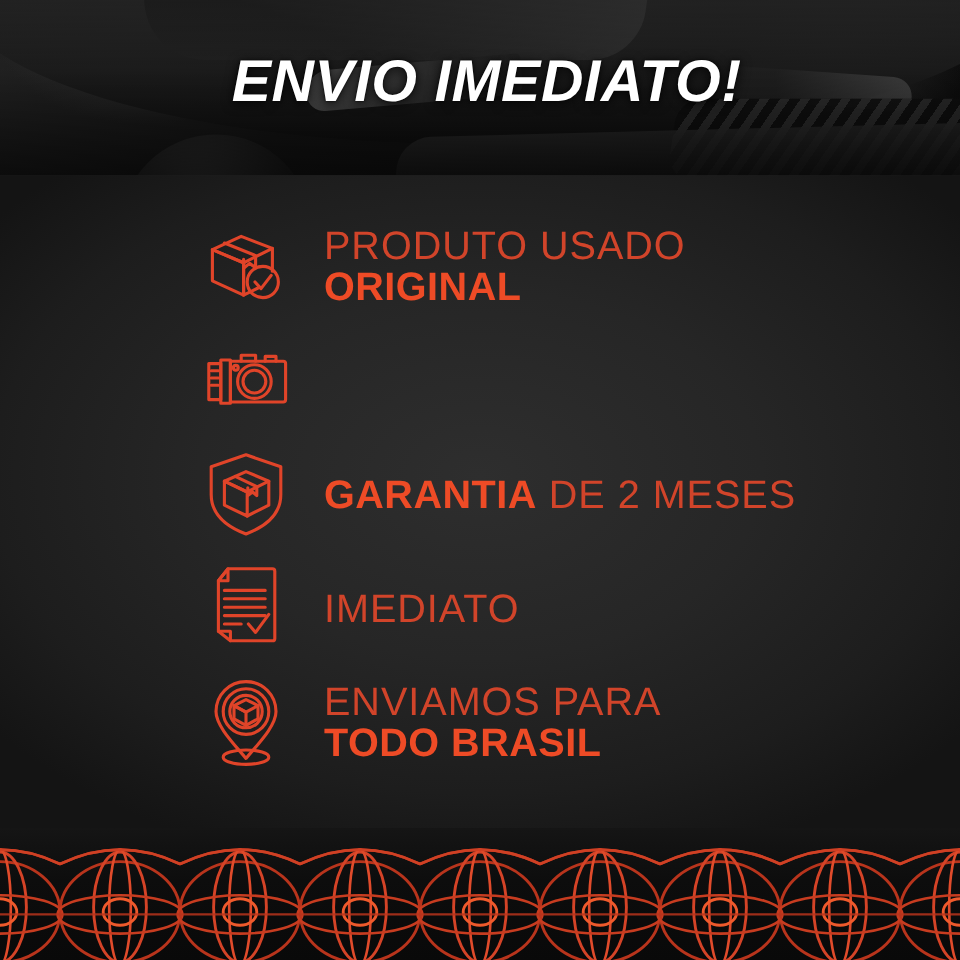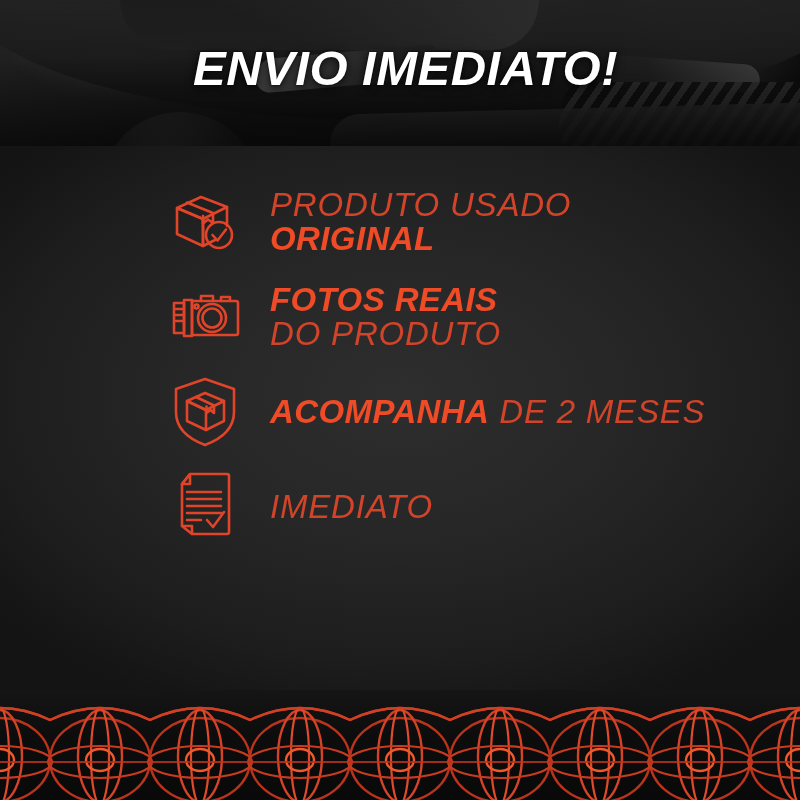--- a/index.html
+++ b/index.html
@@ -147,21 +147,20 @@
     align-items: center;
     justify-content: center;
   }
   .feature-icon svg {
     display: block;
   }
   .feature-text {
     margin-left: 22px;
     line-height: 1.02;
     white-space: nowrap;
-    font-style: italic;
   }
   .line {
     display: block;
     font-size: 33px;
     letter-spacing: 0.8px;
   }
   .reg {
     color: #d1442a;
     font-weight: normal;
   }
@@ -231,56 +230,69 @@
             <path d="M15 13 h8 v36 h-8 z"></path>
             <path d="M23 14 h44 a2 2 0 0 1 2 2 v30 a2 2 0 0 1 -2 2 H23 z"></path>
             <path d="M32 14 v-5 h12 v5"></path>
             <path d="M52 14 v-4 h9 v4"></path>
             <circle cx="43" cy="31" r="14"></circle>
             <circle cx="43" cy="31" r="9.5"></circle>
             <circle cx="27.5" cy="19.5" r="2"></circle>
             <path d="M7 22 h6 M7 28 h6 M7 34 h6"></path>
           </svg>
         </div>
-        <div class="feature-text">
-          <span class="line bold">FOTOS REAIS</span>
-          <span class="line reg">DO PRODUTO</span>
-        </div>
       </div>
 
       <div class="feature-row">
         <div class="feature-icon">
           <svg width="68" height="72" viewBox="0 0 68 72" fill="none" stroke="#e04429" stroke-width="2.6" stroke-linejoin="round" stroke-linecap="round">
             <path d="M34 3 L63 13 V36 C63 53 50 63 34 69 C18 63 5 53 5 36 V13 Z"></path>
             <path d="M16 25 L34 17 L53 25 L35 34 Z"></path>
             <path d="M16 25 V45 L35 54 V34 Z"></path>
             <path d="M53 25 V45 L35 54"></path>
             <path d="M25 21 L43 29.5 L43 37 L39.5 34 L35.5 37 L35.5 30.5"></path>
           </svg>
         </div>
         <div class="feature-text">
-          <span class="line"><span class="bold">ACOMPANHA</span><span class="reg"> DE 2 MESES</span></span>
+          <span class="line"><span class="bold">GARANTIA</span><span class="reg"> DE 2 MESES</span></span>
         </div>
       </div>
 
       <div class="feature-row">
         <div class="feature-icon">
           <svg width="62" height="72" viewBox="0 0 62 72" fill="none" stroke="#e04429" stroke-width="2.6" stroke-linejoin="round" stroke-linecap="round">
             <path d="M16 3 H53 a2 2 0 0 1 2 2 V61 a2 2 0 0 1 -2 2 H18 l-10 -8 V13 Z"></path>
             <path d="M16 3 L8 13 H16 Z"></path>
             <path d="M8 55 H18 V63"></path>
             <path d="M13 21 h34 M13 28 h34 M13 35 h34 M13 42 h34 M13 49 h14"></path>
             <path d="M33 49 L39 56 L50 41"></path>
           </svg>
         </div>
         <div class="feature-text">
           <span class="line reg">IMEDIATO</span>
         </div>
       </div>
 
+      <div class="feature-row">
+        <div class="feature-icon">
+          <svg width="68" height="76" viewBox="0 0 68 76" fill="none" stroke="#e04429" stroke-width="2.6" stroke-linejoin="round" stroke-linecap="round">
+            <path d="M34 4 C20 4 9 15 9 29 C9 41 24 56 34 68 C44 56 59 41 59 29 C59 15 48 4 34 4 Z"></path>
+            <circle cx="34" cy="29" r="19"></circle>
+            <circle cx="34" cy="29" r="13.5"></circle>
+            <path d="M24 24 L34 19 L44 24 L34 29.5 Z"></path>
+            <path d="M24 24 V35 L34 40.5 V29.5 Z"></path>
+            <path d="M44 24 V35 L34 40.5"></path>
+            <ellipse cx="34" cy="67" rx="19" ry="6"></ellipse>
+          </svg>
+        </div>
+        <div class="feature-text">
+          <span class="line reg">ENVIAMOS PARA</span>
+          <span class="line bold">TODO BRASIL</span>
+        </div>
+      </div>
 
     </div>
 
     <div class="pattern">
       <svg width="800" height="110" viewBox="0 0 800 110" fill="none">
         <defs>
           <g id="orn">
 
             <path d="M-50 30 Q0 6 50 30" stroke="#c2381f" stroke-width="2.4" fill="none"></path>
 

